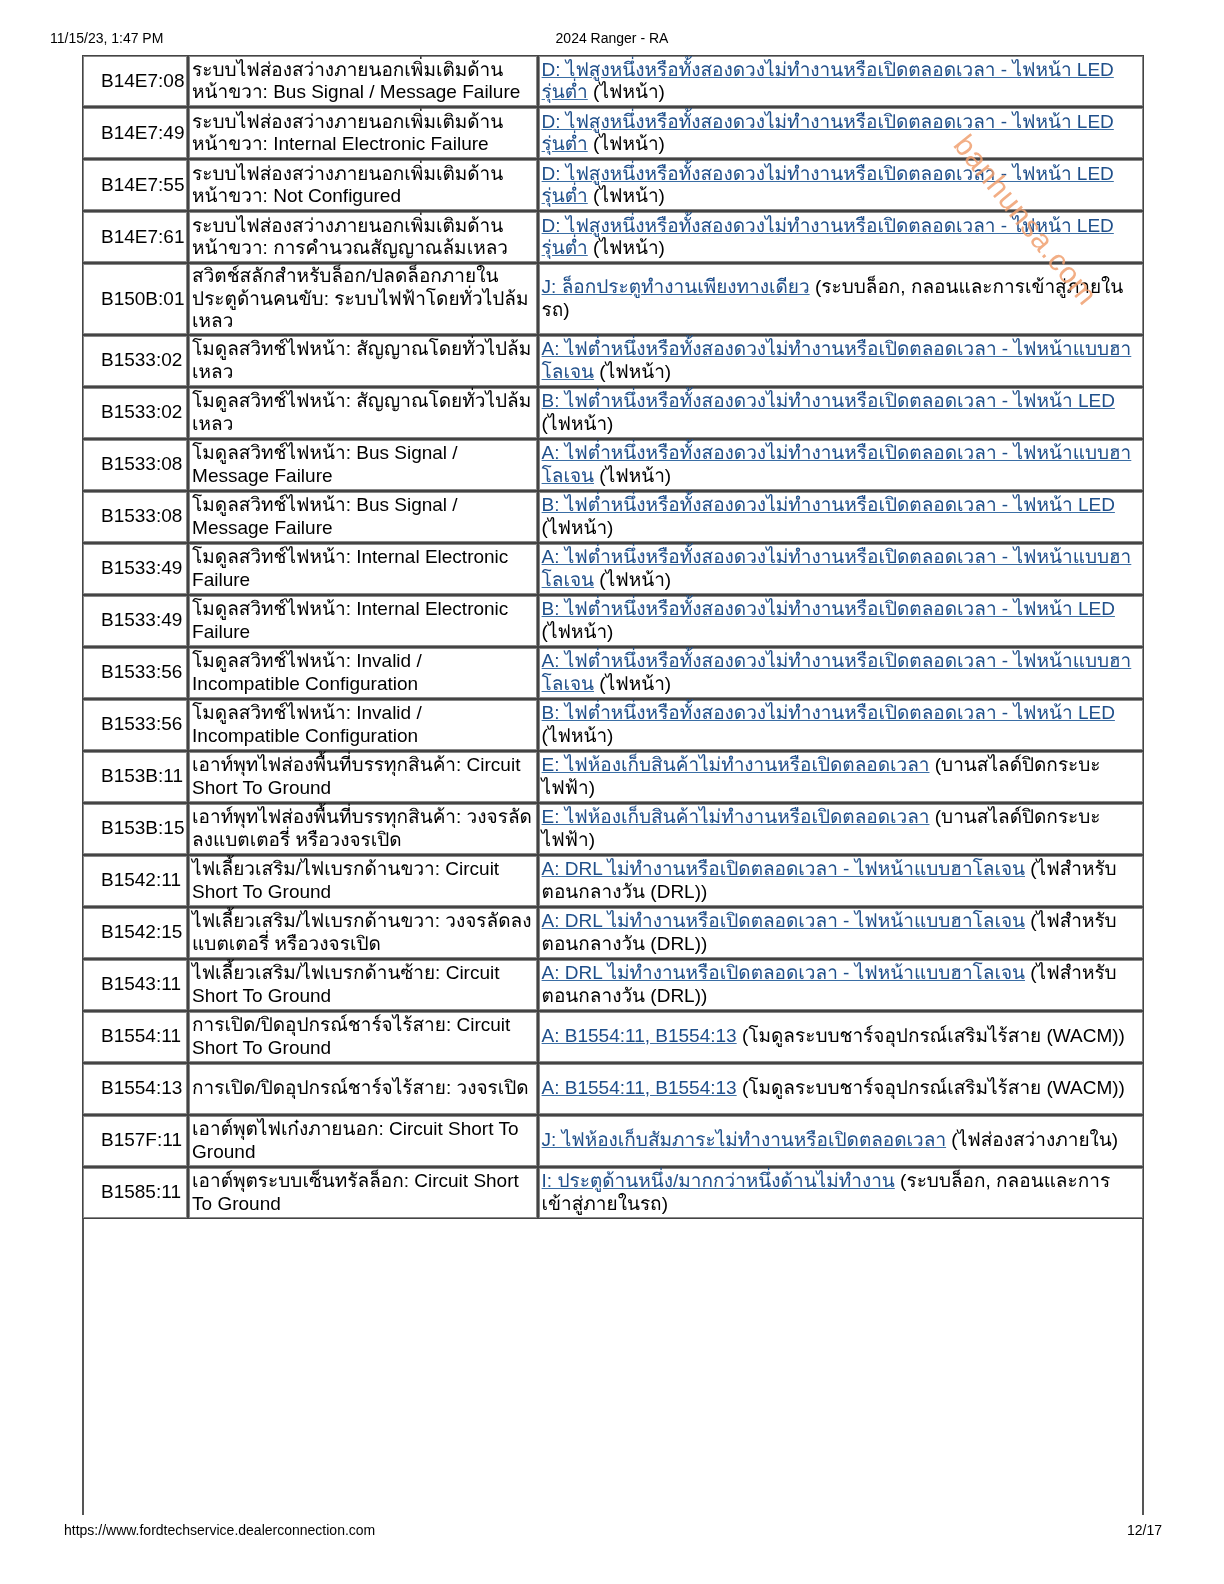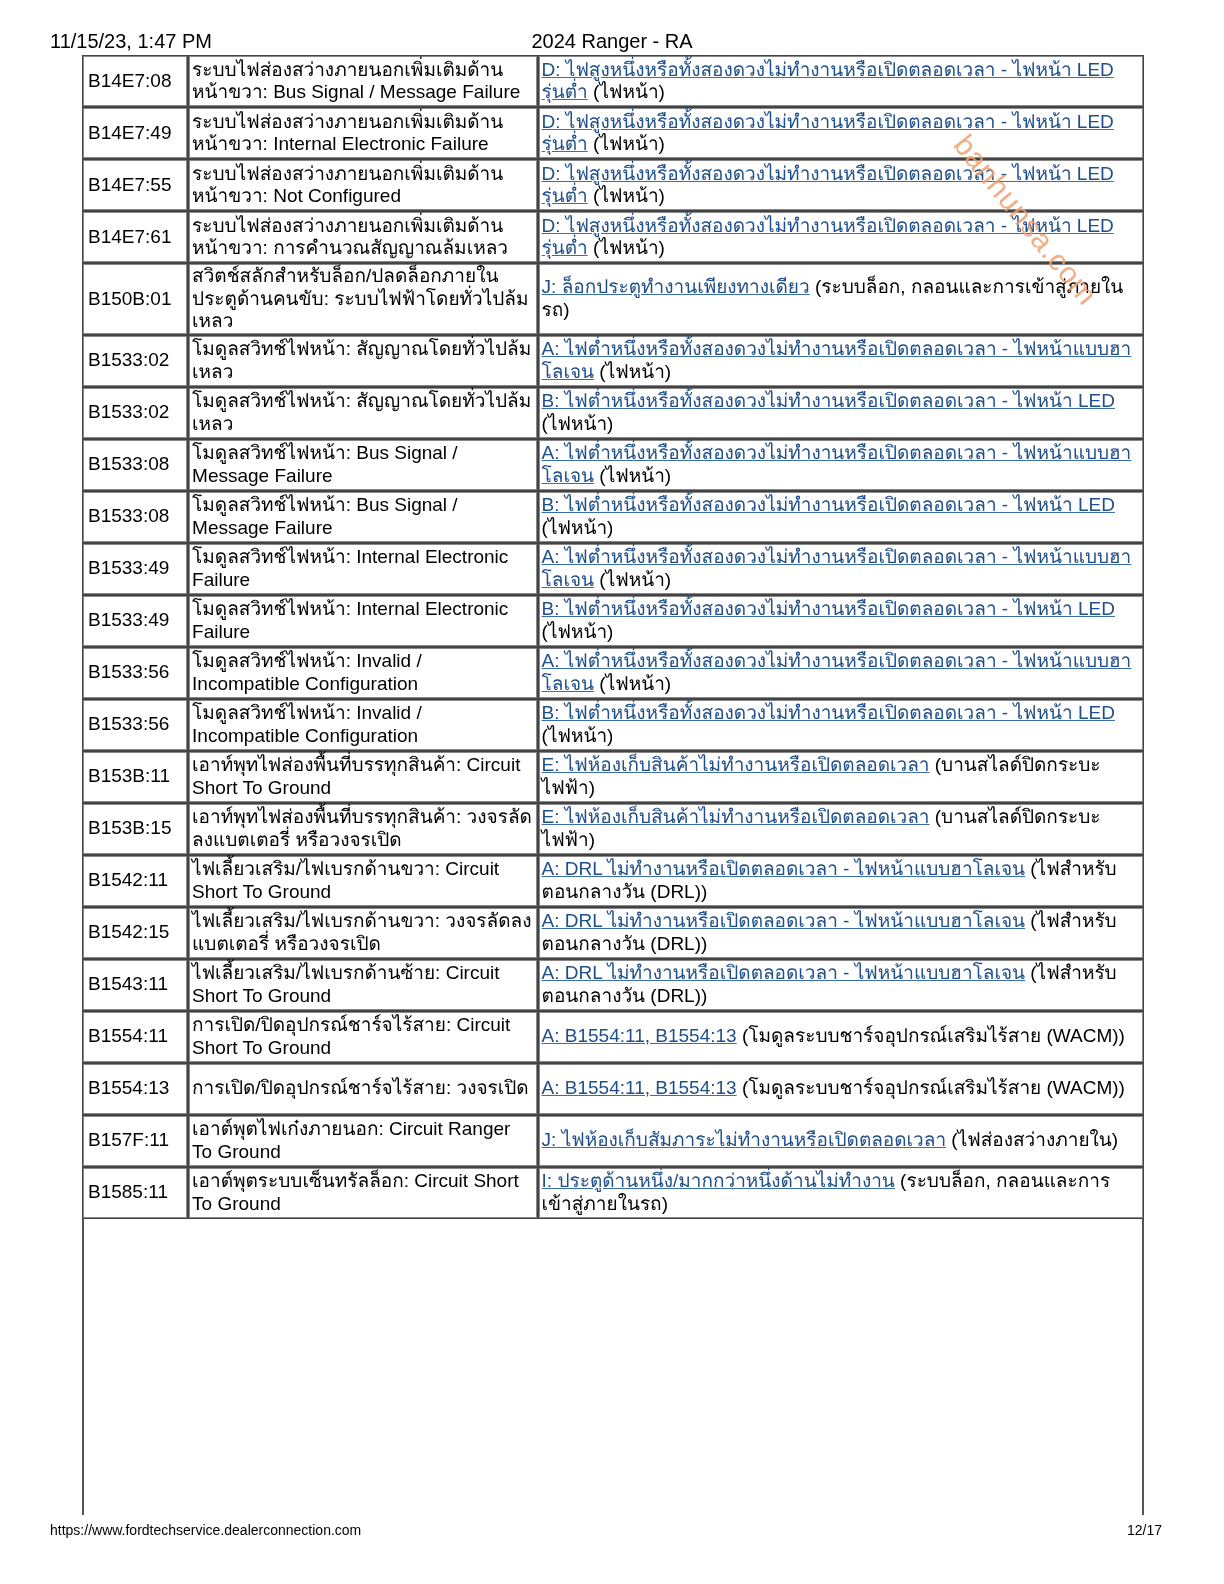--- a/index.html
+++ b/index.html
@@ -1,33 +1,33 @@
 <!DOCTYPE html>
 <html><head>
 <meta charset="utf-8">
 <style>
   html, body { margin: 0; padding: 0; background: #ffffff; }
   body { width: 1224px; height: 1584px; position: relative; overflow: hidden;
          font-family: "Liberation Sans", "DejaVu Sans", sans-serif; color: #000; }
-  .hdr { position: absolute; top: 30px; font-size: 20px; color: #000; }
+  .hdr { position: absolute; top: 30px; font-size: 14px; color: #000; }
   .hdr-left { left: 50px; }
   .hdr-center { left: 0; width: 1224px; text-align: center; }
   .ftr { position: absolute; top: 1522px; font-size: 14px; color: #000; }
-  .ftr-left { left: 50px; }
+  .ftr-left { left: 64px; }
   .ftr-right { right: 62px; }
   .watermark { position: absolute; left: 960px; top: 122px; transform: rotate(51deg);
                transform-origin: left center; font-size: 30px; color: #f0a070;
                letter-spacing: 1px; white-space: nowrap; pointer-events: none; opacity: 0.85; }
   .tbl-wrap { position: absolute; left: 82px; top: 55px; width: 1062px; height: 1460px;
               border-left: 2px solid #555; border-right: 2px solid #555; box-sizing: border-box; }
   table { border-collapse: separate; border-spacing: 0; width: 1062px; position: absolute;
           left: 82px; top: 55px; table-layout: fixed; }
   td { border: 1px solid #444; box-shadow: inset 0 0 0 1px #888; padding: 1px 3px;
        font-size: 19px; line-height: 22.5px; vertical-align: middle; height: 52px; box-sizing: border-box; }
-  td.code { width: 102px; padding-left: 5px; }
+  td.code { width: 102px; padding-left: 18px; }
   td.desc { width: 336px; }
   td.ref { width: 583px; }
   a.lnk { color: #1f4f8a; text-decoration: underline; text-decoration-color: #3a6ea5; }
 </style>
 </head>
 <body>
 
 <div class="hdr hdr-left">11/15/23, 1:47 PM</div>
 <div class="hdr hdr-center">2024 Ranger - RA</div>
 
@@ -130,21 +130,21 @@
         <td class="desc">การเปิด/ปิดอุปกรณ์ชาร์จไร้สาย: Circuit Short To Ground</td>
         <td class="ref"><a class="lnk" href="#">A: B1554:11, B1554:13</a><span> (โมดูลระบบชาร์จอุปกรณ์เสริมไร้สาย (WACM))</span></td>
       </tr>
       <tr>
         <td class="code">B1554:13</td>
         <td class="desc">การเปิด/ปิดอุปกรณ์ชาร์จไร้สาย: วงจรเปิด</td>
         <td class="ref"><a class="lnk" href="#">A: B1554:11, B1554:13</a><span> (โมดูลระบบชาร์จอุปกรณ์เสริมไร้สาย (WACM))</span></td>
       </tr>
       <tr>
         <td class="code">B157F:11</td>
-        <td class="desc">เอาต์พุตไฟเก๋งภายนอก: Circuit Ranger To Ground</td>
+        <td class="desc">เอาต์พุตไฟเก๋งภายนอก: Circuit Short To Ground</td>
         <td class="ref"><a class="lnk" href="#">J: ไฟห้องเก็บสัมภาระไม่ทำงานหรือเปิดตลอดเวลา</a><span> (ไฟส่องสว่างภายใน)</span></td>
       </tr>
       <tr>
         <td class="code">B1585:11</td>
         <td class="desc">เอาต์พุตระบบเซ็นทรัลล็อก: Circuit Short To Ground</td>
         <td class="ref"><a class="lnk" href="#">I: ประตูด้านหนึ่ง/มากกว่าหนึ่งด้านไม่ทำงาน</a><span> (ระบบล็อก, กลอนและการเข้าสู่ภายในรถ)</span></td>
       </tr>
     </tbody>
 </table>
 

